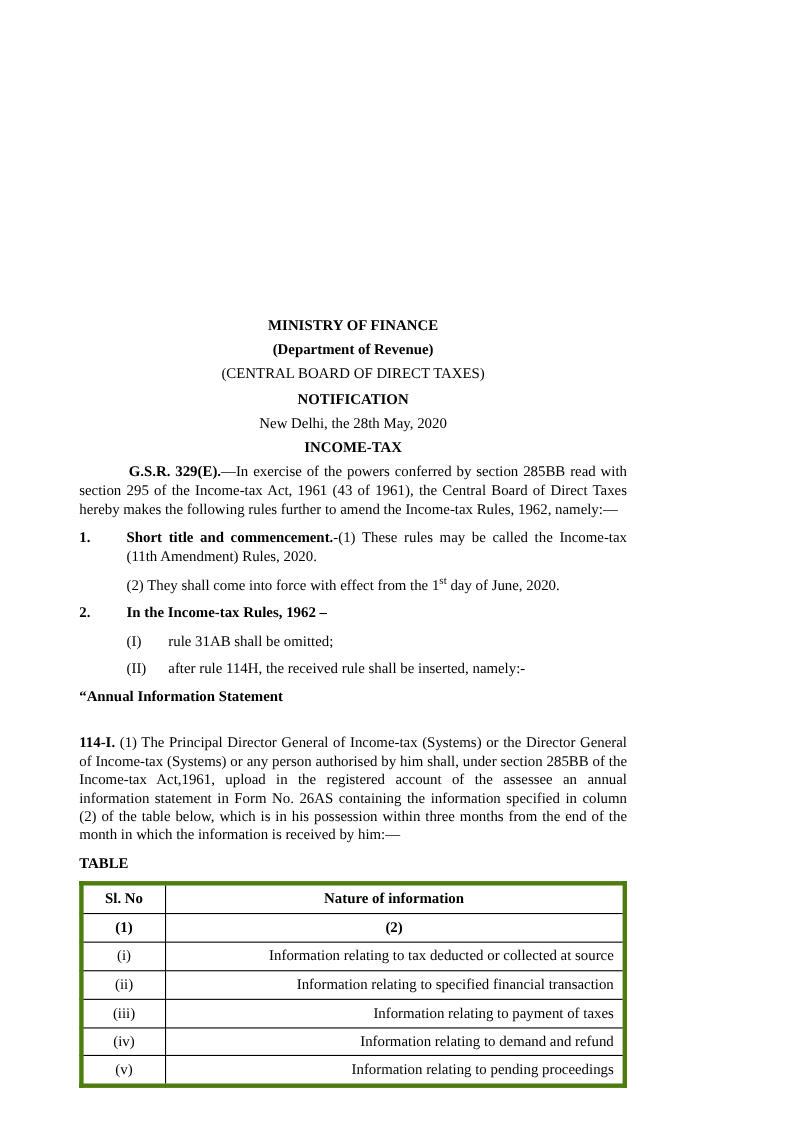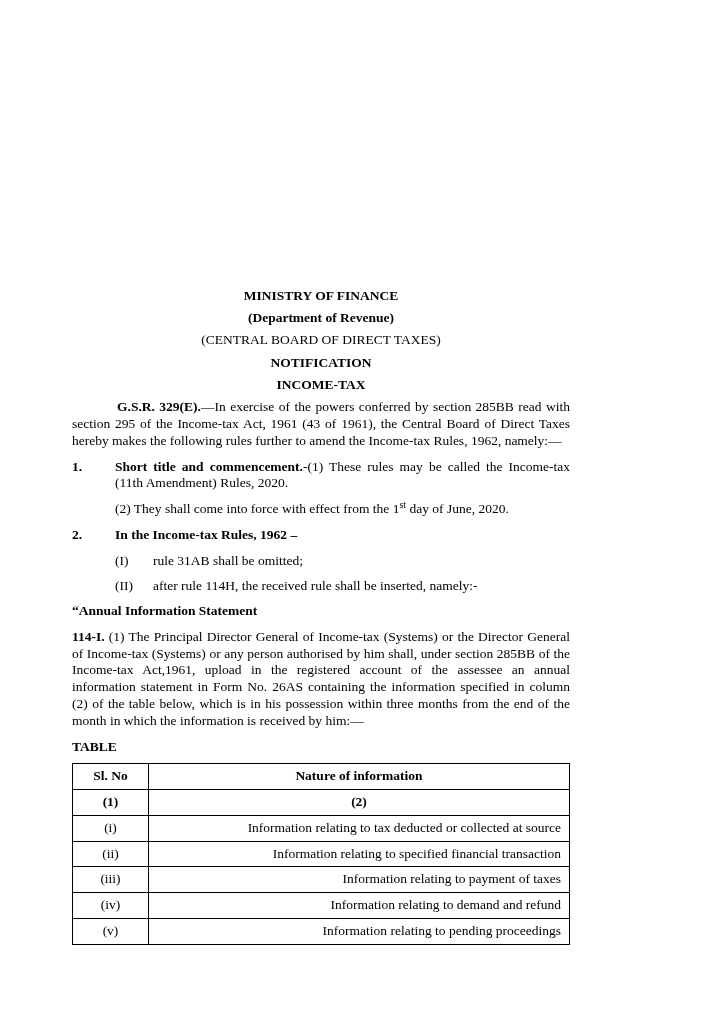--- a/index.html
+++ b/index.html
@@ -23,26 +23,26 @@
     line-height: 1.25;
     margin-bottom: 9px;
   }
   .gsr-para { text-indent: 45px; margin-top: 3px; }
   .list-item { display: flex; margin-bottom: 9px; line-height: 1.25; }
   .list-item .num { width: 43px; flex-shrink: 0; font-weight: bold; }
   .list-item .itext { flex: 1; text-align: justify; }
   .sub-para { padding-left: 43px; margin-bottom: 9px; line-height: 1.25; }
   .sub-list { padding-left: 43px; display: flex; margin-bottom: 8px; line-height: 1.25; }
   .sub-list .snum { width: 38px; flex-shrink: 0; }
-  .ais-heading { font-weight: bold; margin-bottom: 9px; line-height: 1.25; }
+  .ais-heading { font-weight: bold; margin-bottom: 25px; line-height: 1.25; }
   .table-title { font-weight: bold; margin: 0 0 8px 0; }
   table.info-table {
     width: 100%;
     border-collapse: collapse;
-    border: 1px solid #4d7c0f;
+    border: 4px solid #4d7c0f;
   }
   table.info-table td, table.info-table th {
     border: 1px solid #000;
     padding: 4px 8px;
     line-height: 1.25;
     font-weight: normal;
     text-align: right;
     vertical-align: middle;
     height: 23px;
   }
@@ -52,20 +52,21 @@
 </style>
 </head>
 <body>
 
 <div class="sheet">
 
   <div class="hline bold">MINISTRY OF FINANCE</div>
   <div class="hline bold">(Department of Revenue)</div>
   <div class="hline">(CENTRAL BOARD OF DIRECT TAXES)</div>
   <div class="hline bold">NOTIFICATION</div>
+  <div class="hline">New Delhi, the 28th May, 2020</div>
   <div class="hline bold">INCOME-TAX</div>
 
   <div class="para gsr-para"><span class="bold">G.S.R. 329(E).</span><span>—In exercise of the powers conferred by section 285BB read with section 295 of the Income-tax Act, 1961 (43 of 1961), the Central Board of Direct Taxes hereby makes the following rules further to amend the Income-tax Rules, 1962, namely:—</span></div>
 
   <div class="list-item">
     <span class="num">1.</span>
     <div class="itext"><span class="bold">Short title and commencement.</span><span>-(1) These rules may be called the Income-tax (11th Amendment) Rules, 2020.</span></div>
   </div>
 
   <div class="sub-para"><span>(2) They shall come into force with effect from the 1</span><sup>st</sup><span> day of June, 2020.</span></div>

